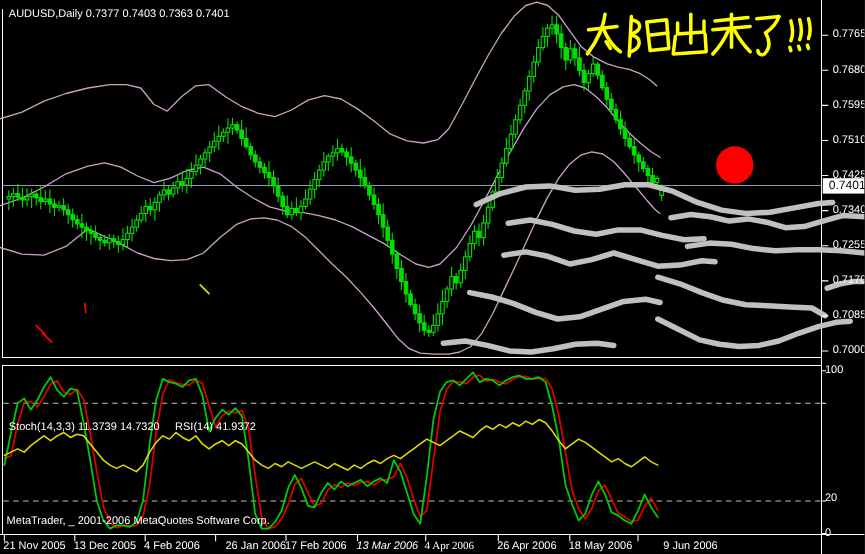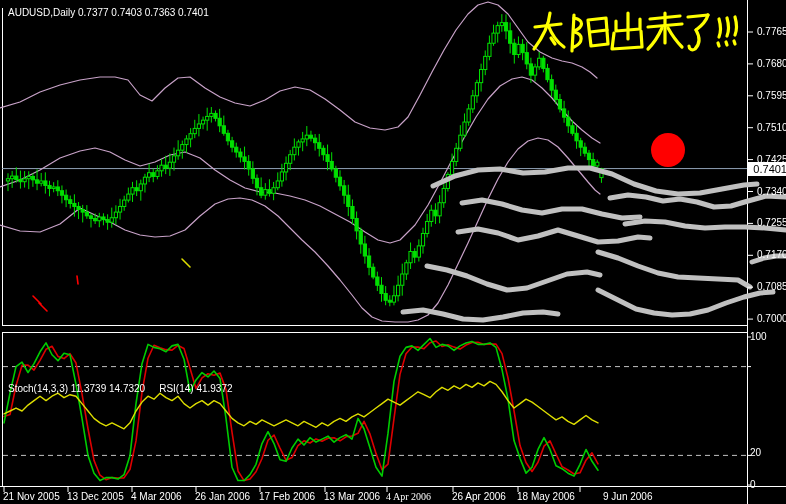--- a/index.html
+++ b/index.html
@@ -415,20 +415,21 @@
         <line x1="580" y1="486" x2="580" y2="492" stroke="#ffffff" stroke-width="1"></line>
       </g>
   </svg>
 
   <div class="lbl title">AUDUSD,Daily  0.7377 0.7403 0.7363 0.7401</div>
 
   <div class="lbl ind-title">
     <span>Stoch(14,3,3) 11.3739 14.7320</span><span>RSI(14) 41.9372</span>
   </div>
 
+  <div class="lbl watermark">MetaTrader, _ 2001-2006 MetaQuotes Software Corp.</div>
 
   <div id="price-axis">
       <div class="lbl" style="left: 757px; top: 25px;">0.7765</div>
       <div class="lbl" style="left: 757px; top: 56.9px;">0.7680</div>
       <div class="lbl" style="left: 757px; top: 88.8px;">0.7595</div>
       <div class="lbl" style="left: 757px; top: 120.7px;">0.7510</div>
       <div class="lbl" style="left: 757px; top: 152.6px;">0.7425</div>
       <div class="lbl" style="left: 757px; top: 184.5px;">0.7340</div>
       <div class="lbl" style="left: 757px; top: 216.4px;">0.7255</div>
       <div class="lbl" style="left: 757px; top: 248.3px;">0.7170</div>
@@ -437,24 +438,24 @@
     </div>
   <div id="ind-axis">
       <div class="lbl" style="left: 750px; top: 330px;">100</div>
       <div class="lbl" style="left: 790px; top: 359.6px; margin-left: 16px;">80</div>
       <div class="lbl" style="left: 750px; top: 446px;">20</div>
       <div class="lbl" style="left: 750px; top: 478px;">0</div>
     </div>
   <div id="time-axis">
       <div class="lbl" style="left: 3px; top: 490px;">21 Nov 2005</div>
       <div class="lbl" style="left: 67px; top: 490px;">13 Dec 2005</div>
-      <div class="lbl" style="left: 131px; top: 490px;">4 Mar 2006</div>
-      <div class="lbl" style="left: 195px; top: 490px;">26 Jan 2006</div>
+      <div class="lbl" style="left: 131px; top: 490px;">4 Feb 2006</div>
+      <div class="lbl" style="left: 205px; top: 490px;">26 Jan 2006</div>
       <div class="lbl" style="left: 259px; top: 490px; text-align: center;">17 Feb 2006</div>
-      <div class="lbl" style="left: 324px; top: 490px;">13 Mar 2006</div>
+      <div class="lbl" style="left: 324px; top: 490px; font-style: italic;">13 Mar 2006</div>
       <div class="lbl" style="left: 386px; top: 490px; font-family: Liberation Serif, serif;">4 Apr 2006</div>
       <div class="lbl" style="left: 452px; top: 490px;">26 Apr 2006</div>
       <div class="lbl" style="left: 517px; top: 490px;">18 May 2006</div>
       <div class="lbl" style="left: 579px; top: 490px; padding-left: 24px;">9 Jun 2006</div>
     </div>
 
   <div class="lbl price-tag">0.7401</div>
 
 </div>
 

